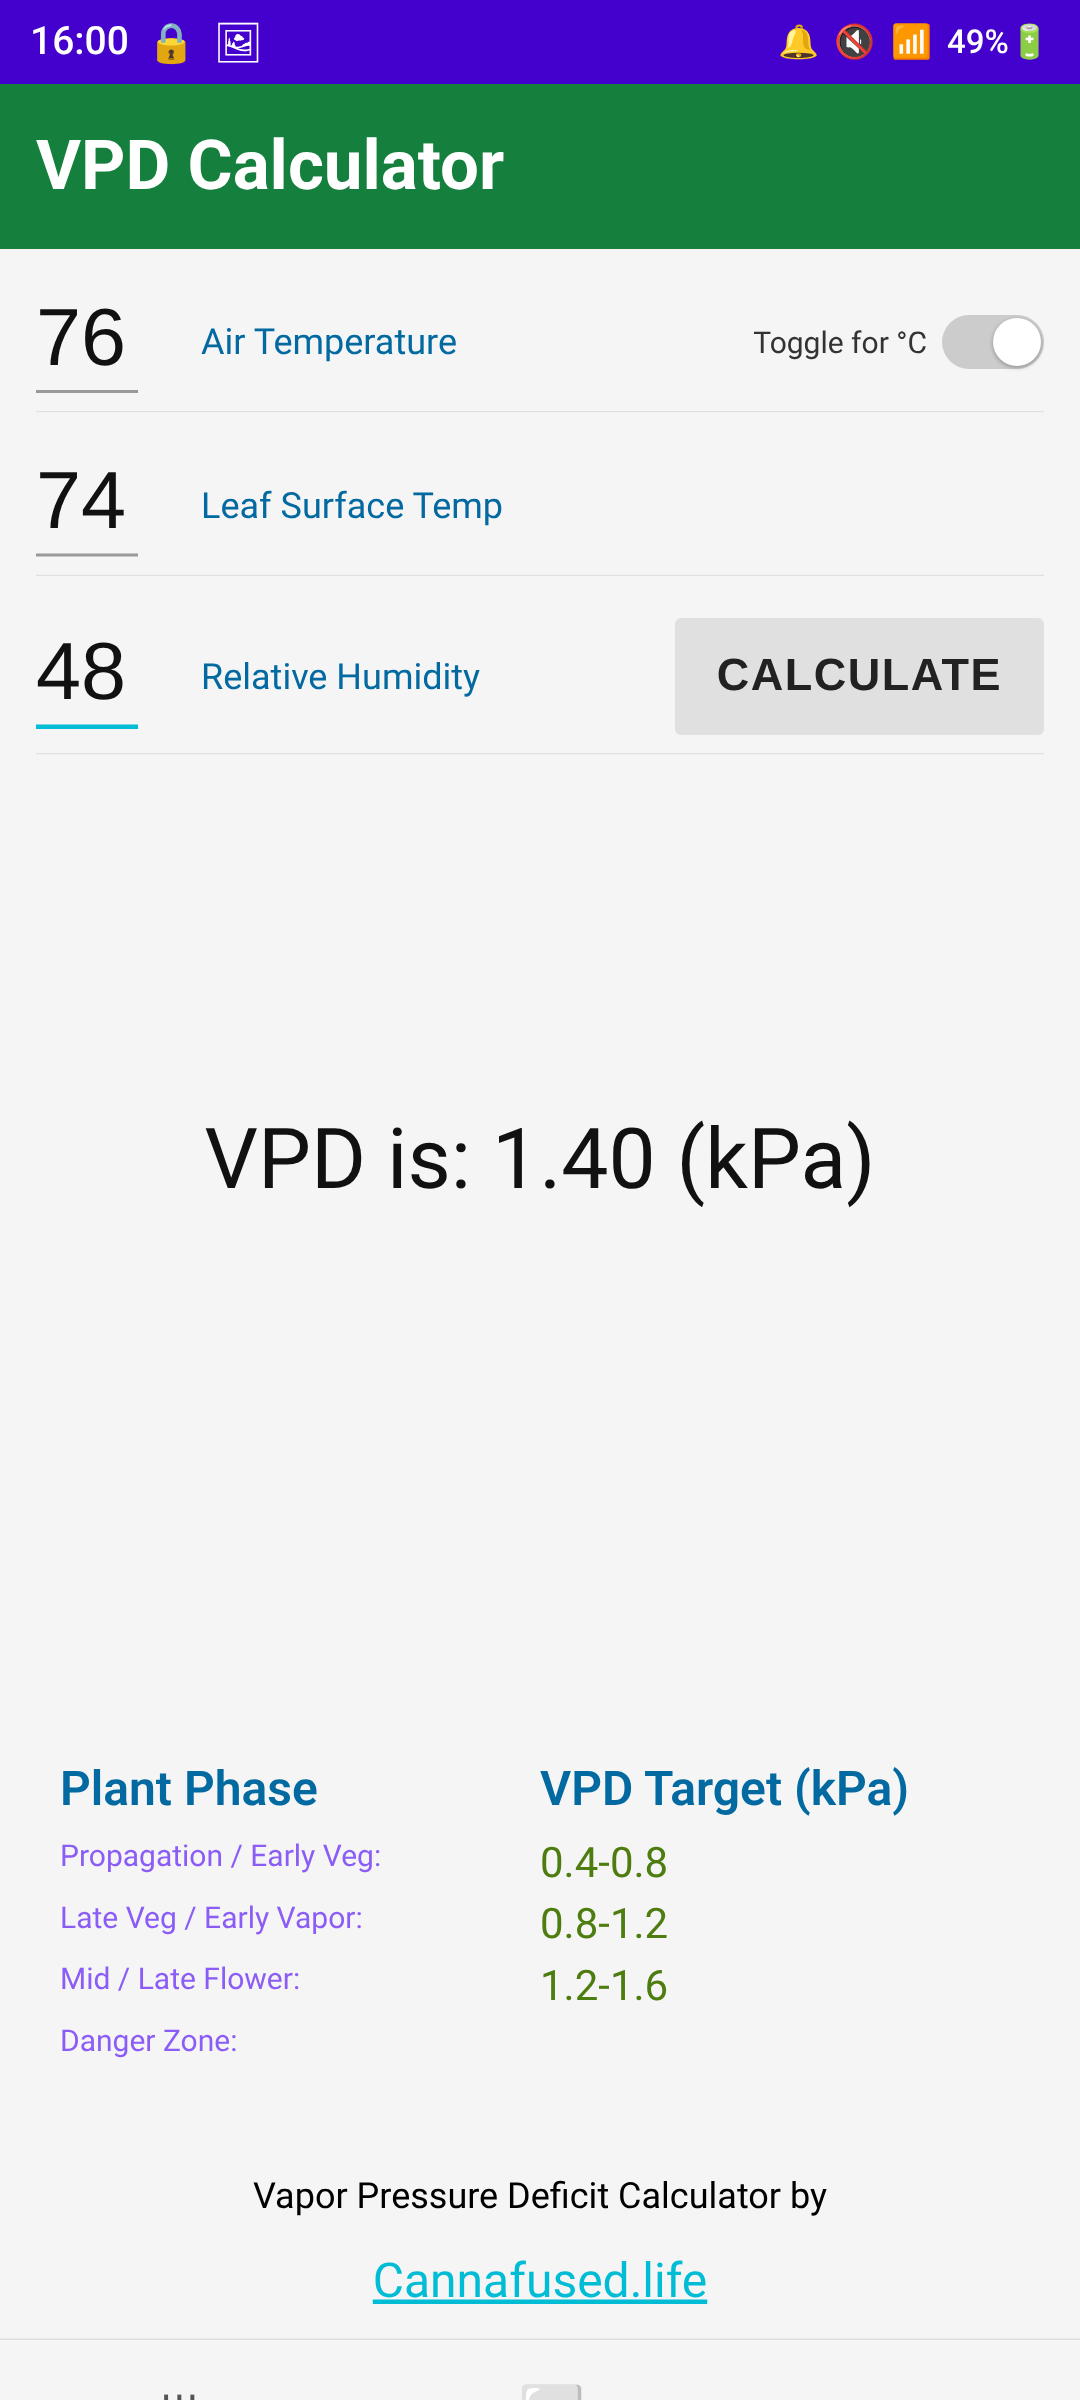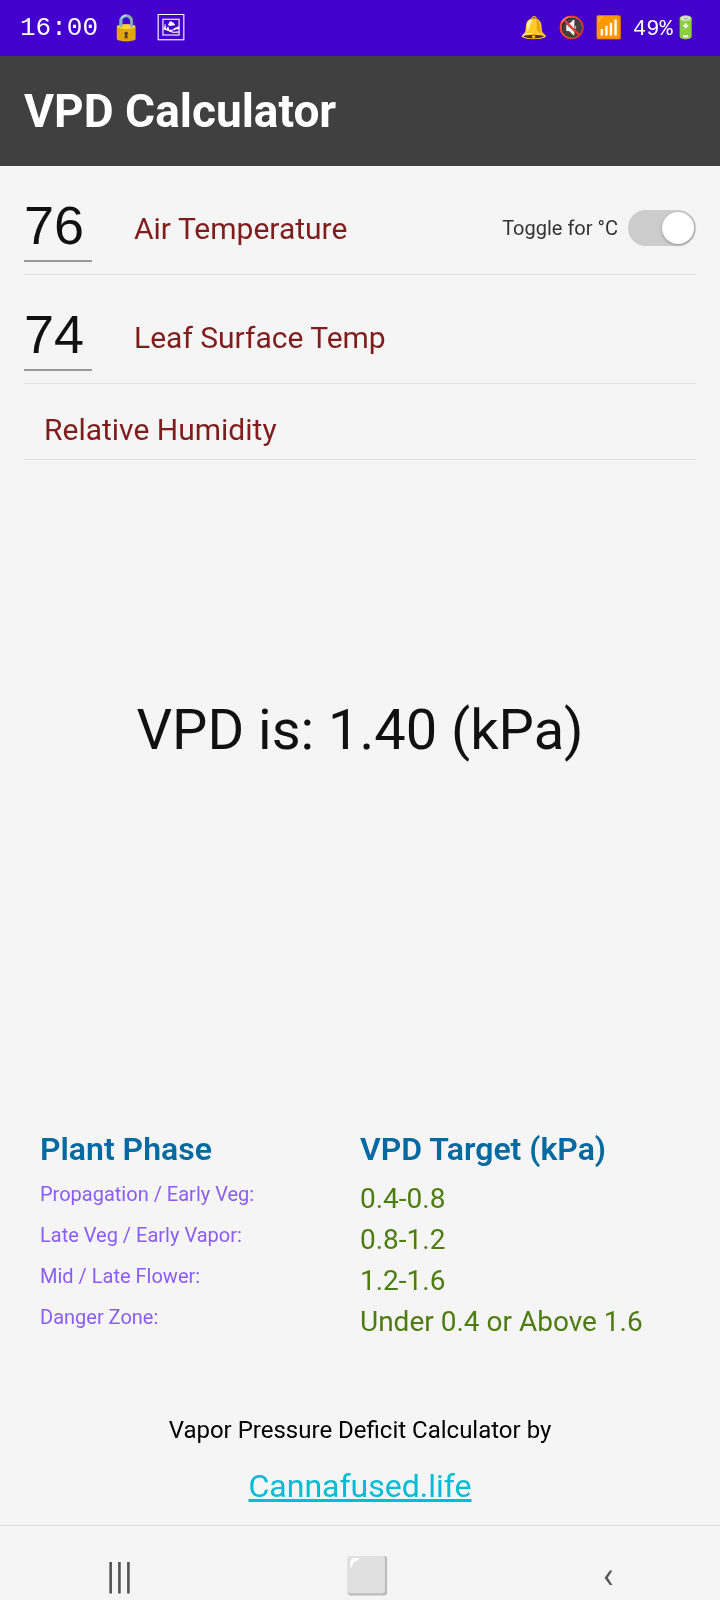--- a/index.html
+++ b/index.html
@@ -18,41 +18,40 @@
       width: 720px;
       height: 56px;
       background: #4400cc;
       display: flex;
       align-items: center;
       justify-content: space-between;
       padding: 0 20px;
       color: white;
       font-size: 26px;
       font-weight: 500;
-      font-family: Liberation Mono, monospace;
     }
 
     .status-left {
       display: flex;
       align-items: center;
       gap: 12px;
     }
 
     .status-right {
       display: flex;
       align-items: center;
       gap: 10px;
       font-size: 22px;
     }
 
     
     .app-bar {
       width: 720px;
       height: 110px;
-      background: #404040;
+      background: #15803d;
       display: flex;
       align-items: center;
       padding: 0 24px;
     }
 
     .app-title {
       color: white;
       font-size: 46px;
       font-weight: bold;
     }
@@ -99,22 +98,22 @@
     }
 
     .input-underline-gray {
       height: 2px;
       background: #999;
       width: 68px;
       margin-top: 4px;
     }
 
     .field-label {
-      font-size: 30px;
-      color: #7f1d1d;
+      font-size: 24px;
+      color: #0369a1;
       margin-left: 20px;
       flex: 1;
     }
 
     .toggle-wrap {
       display: flex;
       align-items: center;
       gap: 10px;
       flex-shrink: 0;
     }
@@ -305,21 +304,26 @@
     <div class="input-value-wrap">
       <input type="text" class="input-value" value="74" style="">
       <div class="input-underline-gray"></div>
     </div>
     <span class="field-label">Leaf Surface Temp</span>
   </div>
 
   <div class="divider"></div>
 
   <div class="input-row">
+    <div class="input-value-wrap">
+      <input type="text" class="input-value" value="48" style="">
+      <div class="input-underline-blue"></div>
+    </div>
     <span class="field-label">Relative Humidity</span>
+    <button class="calculate-btn">CALCULATE</button>
   </div>
 
   <div class="divider"></div>
 
   <div class="mid-spacer"></div>
 
   <div class="result-area">
     <span class="vpd-result">VPD is: 1.40 (kPa)</span>
   </div>
 
@@ -338,21 +342,20 @@
     <div class="ref-row">
       <div class="ref-col-left">Late Veg / Early Vapor:</div>
       <div class="ref-col-right">0.8-1.2</div>
     </div>
     <div class="ref-row">
       <div class="ref-col-left">Mid / Late Flower:</div>
       <div class="ref-col-right">1.2-1.6</div>
     </div>
     <div class="ref-row">
       <div class="ref-col-left">Danger Zone:</div>
-      <div class="ref-col-right">Under 0.4 or Above 1.6</div>
     </div>
   </div>
 
   <div class="footer">
     <div class="footer-text">Vapor Pressure Deficit Calculator by</div>
     <div class="footer-link">Cannafused.life</div>
   </div>
 
 </div>
 

